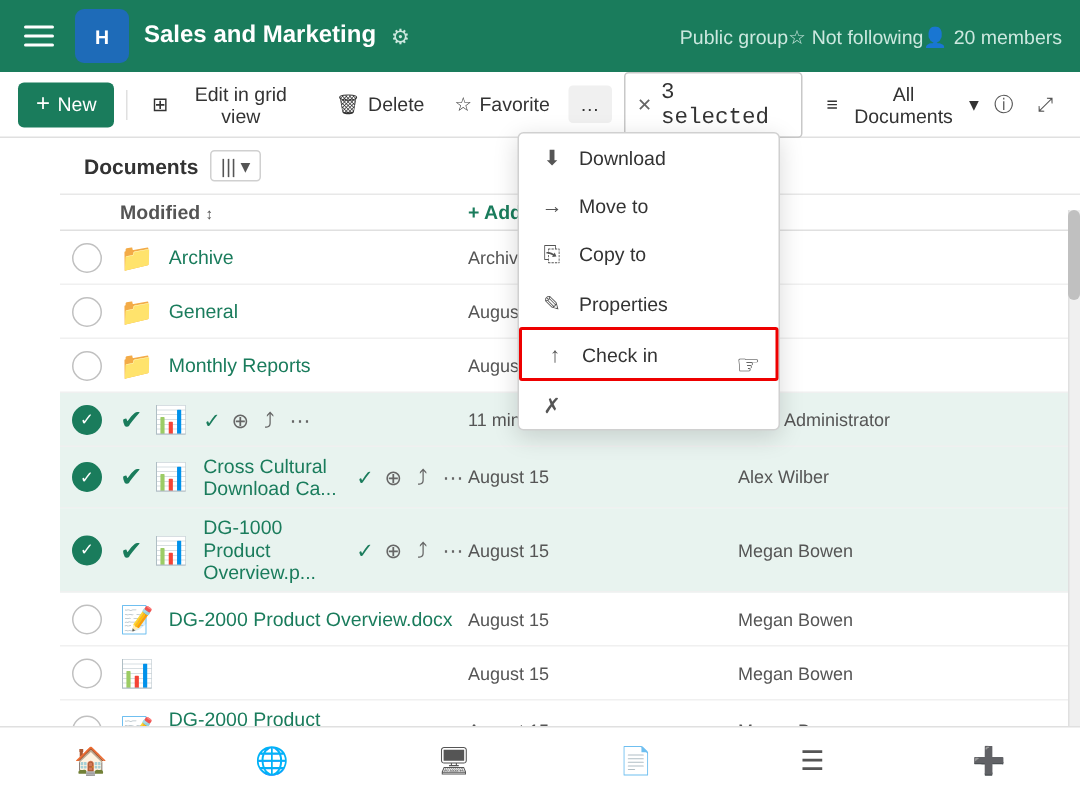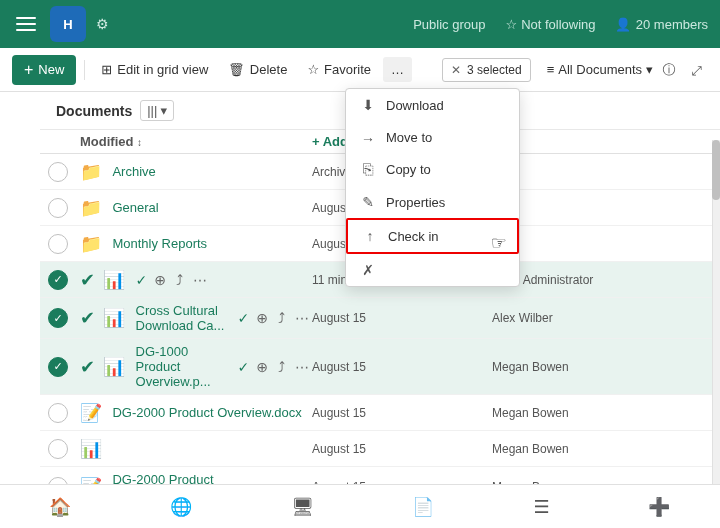--- a/index.html
+++ b/index.html
@@ -21,21 +21,21 @@
     }
     .header-hamburger span { display: block; height: 2px; background: #fff; border-radius: 1px; }
     .header-logo {
       width: 36px; height: 36px; background: #1e6bb8; border-radius: 6px;
       display: flex; align-items: center; justify-content: center;
       font-weight: 700; font-size: 16px; color: #fff; flex-shrink: 0;
     }
     .header-title { font-size: 16px; font-weight: 600; color: #fff; }
     .header-config-icon { color: #cce8df; font-size: 16px; cursor: pointer; }
     .header-spacer { flex: 1; }
-    .header-meta { display: flex; align-items: center; gap: 20px; font-size: 13px; color: #cce8df; }
+    .header-meta { display: flex; align-items: center; font-size: 13px; color: #cce8df; }
     .header-meta span { cursor: pointer; display: flex; align-items: center; gap: 4px; }
 
     
     .toolbar {
       height: 44px;
       background: #fff;
       border-bottom: 1px solid #e0e0e0;
       display: flex;
       align-items: center;
       padding: 0 12px;
@@ -52,21 +52,21 @@
       padding: 5px 8px; border-radius: 3px; display: flex; align-items: center; gap: 5px;
       font-size: 13px;
     }
     .toolbar-more { margin-left: 0; }
     .toolbar-spacer { flex: 1; }
     .selected-bar {
       display: flex; align-items: center; gap: 6px; color: #333;
       border: 1px solid #c8c8c8; border-radius: 3px; padding: 4px 8px;
     }
     .x-icon { color: #666; cursor: pointer; font-size: 12px; }
-    .selected-count { font-size: 12px; }
+    .selected-count { font-size: 15px; font-family: Liberation Mono, monospace; }
     .all-docs-btn {
       background: none; border: none; cursor: pointer; color: #333;
       display: flex; align-items: center; gap: 4px; font-size: 13px;
     }
     .toolbar-icon-btn {
       background: none; border: none; cursor: pointer; color: #555;
       padding: 4px 6px; border-radius: 3px; font-size: 16px;
     }
 
     
@@ -182,20 +182,21 @@
 
 <div class="header">
   <div class="header-hamburger">
     <span></span>
       <span></span>
       <span></span>
   </div>
   <div class="header-logo">
     <span>H</span>
   </div>
+  <span class="header-title">Sales and Marketing</span>
   <span class="header-config-icon" style="font-size:14px;">⚙</span>
   <div class="header-spacer"></div>
   <div class="header-meta">
     <span>Public group</span>
     <span>
       <span>☆</span>
       <span>Not following</span>
     </span>
     <span>
       <span>👤</span>

